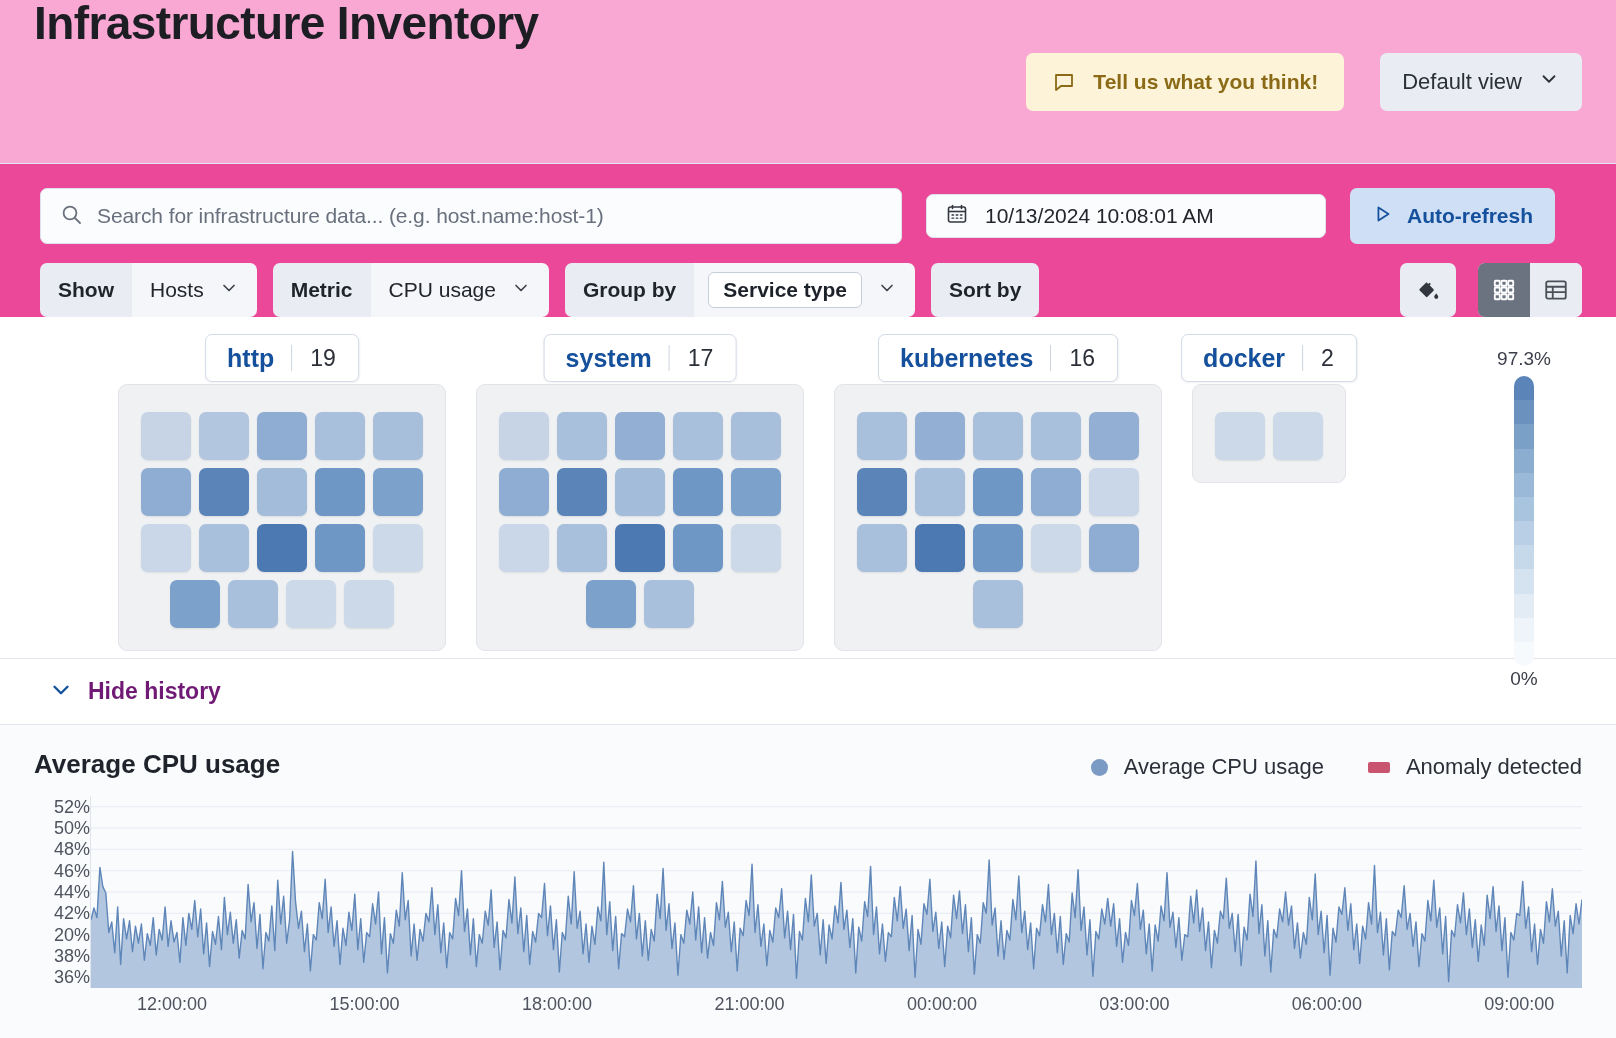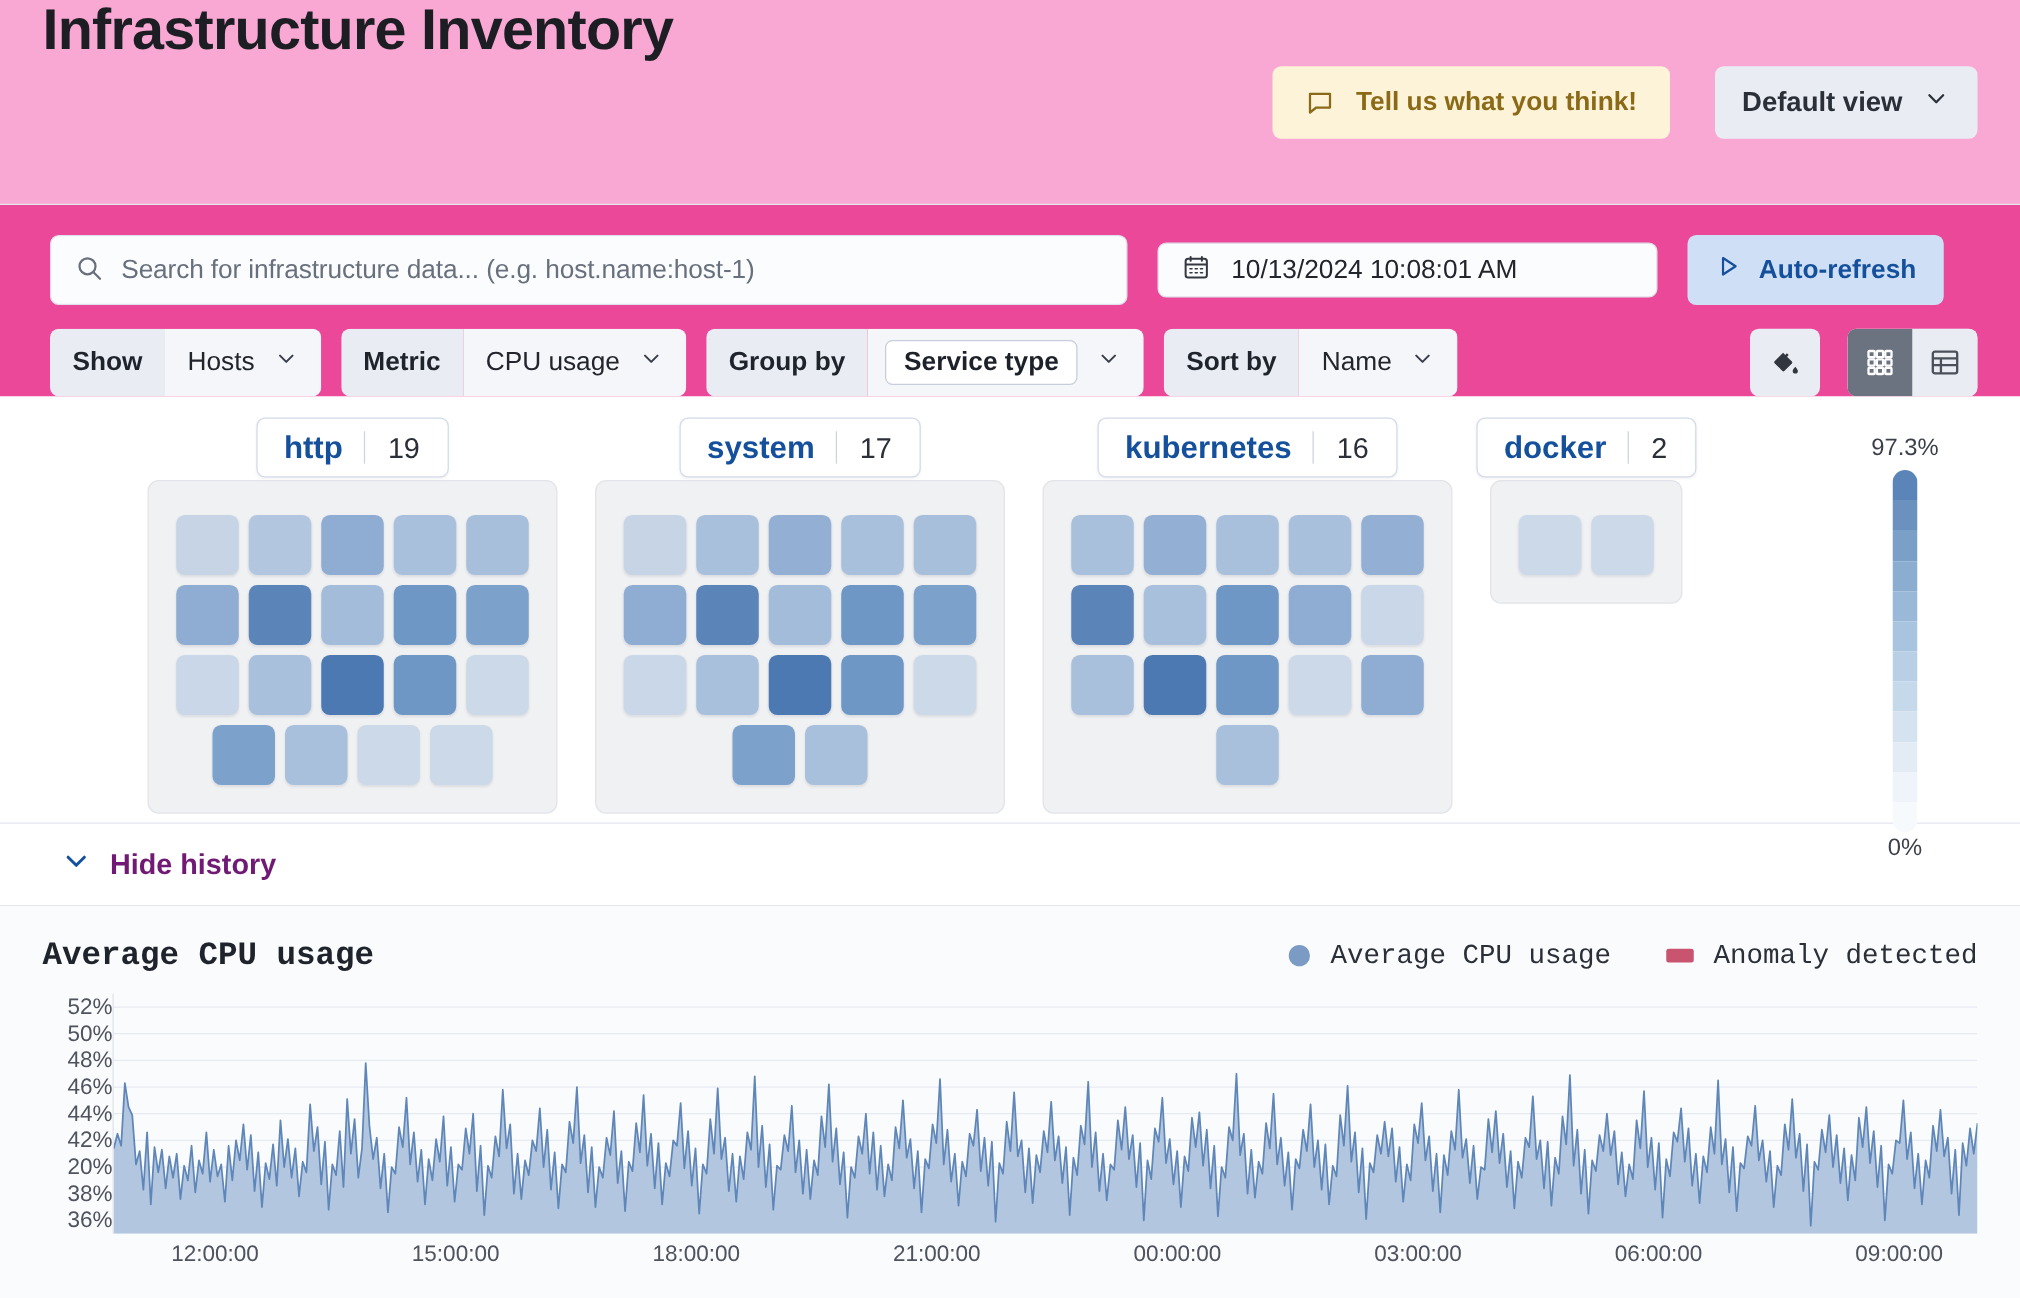--- a/index.html
+++ b/index.html
@@ -35,21 +35,21 @@
     font-size: 21px; font-weight: 700;
     font-family: "Liberation Sans", sans-serif;
     cursor: pointer; white-space: nowrap;
   }
   .feedback-btn svg { display: block; }
   .viewselect-btn {
     background: #e9edf3; color: #2b2f38;
     border: none; border-radius: 7px;
     height: 58px; padding: 16px 22px;
     display: flex; align-items: center; gap: 16px;
-    font-size: 22px; font-weight: 700;
+    font-size: 22px; font-weight: 400;
     font-family: "Liberation Sans", sans-serif;
     cursor: pointer; white-space: nowrap;
   }
 
   
   .controls { padding: 24px 34px 0 40px; background: #ec4899; }
   .row-1 { display: flex; align-items: center; gap: 24px; }
   .search-box {
     flex: 1 1 auto; height: 56px;
     background: #fbfcfe;
@@ -183,21 +183,21 @@
     padding-left: 48px;
     border-bottom: 1px solid #e3e6ef;
     cursor: pointer;
   }
   .history-toggle span.lbl {
     color: #701a75; font-size: 23px; font-weight: 700;
   }
 
   
   .chart-panel { background: #fafbfd; padding: 24px 34px 0 34px; height: 338px; }
-  .chart-head { display: flex; align-items: center; font-family: Liberation Mono, monospace; }
+  .chart-head { display: flex; align-items: flex-end; }
   .chart-title { font-size: 26px; font-weight: 700; color: #1f232b; }
   .chart-legend { margin-left: auto; display: flex; align-items: center; gap: 44px; }
   .lg-item { display: flex; align-items: center; gap: 16px; font-size: 22px; color: #2b2f38; }
   .lg-dot { width: 17px; height: 17px; border-radius: 50%; background: #7b9bc4; }
   .lg-sq { width: 22px; height: 11px; border-radius: 2px; background: #c9546f; }
 
   .plot-wrap { display: flex; margin-top: 16px; }
   .y-axis {
     width: 56px; position: relative; height: 192px;
     flex: 0 0 56px;
@@ -313,28 +313,20 @@
         <span>
           <svg width="20" height="20" viewBox="0 0 24 24" fill="none" stroke="#3a3f49" stroke-width="2">
             <path d="M6 9l6 6 6-6" stroke-linecap="round" stroke-linejoin="round"></path>
           </svg>
         </span>
       </div>
     </div>
 
     <div class="filter-group">
       <div class="fg-label">Sort by</div>
-      <div class="fg-value">
-        <span>Name</span>
-        <span>
-          <svg width="20" height="20" viewBox="0 0 24 24" fill="none" stroke="#3a3f49" stroke-width="2">
-            <path d="M6 9l6 6 6-6" stroke-linecap="round" stroke-linejoin="round"></path>
-          </svg>
-        </span>
-      </div>
     </div>
 
     <div class="icon-btns">
       <button class="icon-btn">
         <svg width="26" height="26" viewBox="0 0 24 24" fill="#32363f">
           <path d="M4.3 11.1l6.3-6.3 1.6 1.6 1.2-1.2 1.3 1.3-1.2 1.2 3.6 3.6c.4.4.4 1 0 1.4l-5.6 5.6c-.4.4-1 .4-1.4 0l-5.8-5.8c-.4-.4-.4-1 0-1.4z"></path>
           <path d="M19.6 15.2s1.9 2 1.9 3.1a1.9 1.9 0 11-3.8 0c0-1.1 1.9-3.1 1.9-3.1z"></path>
         </svg>
       </button>
       <div class="seg">

